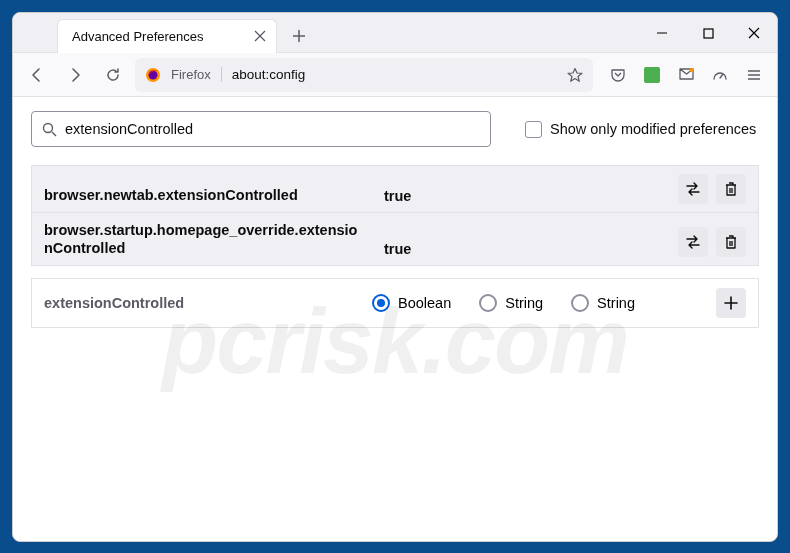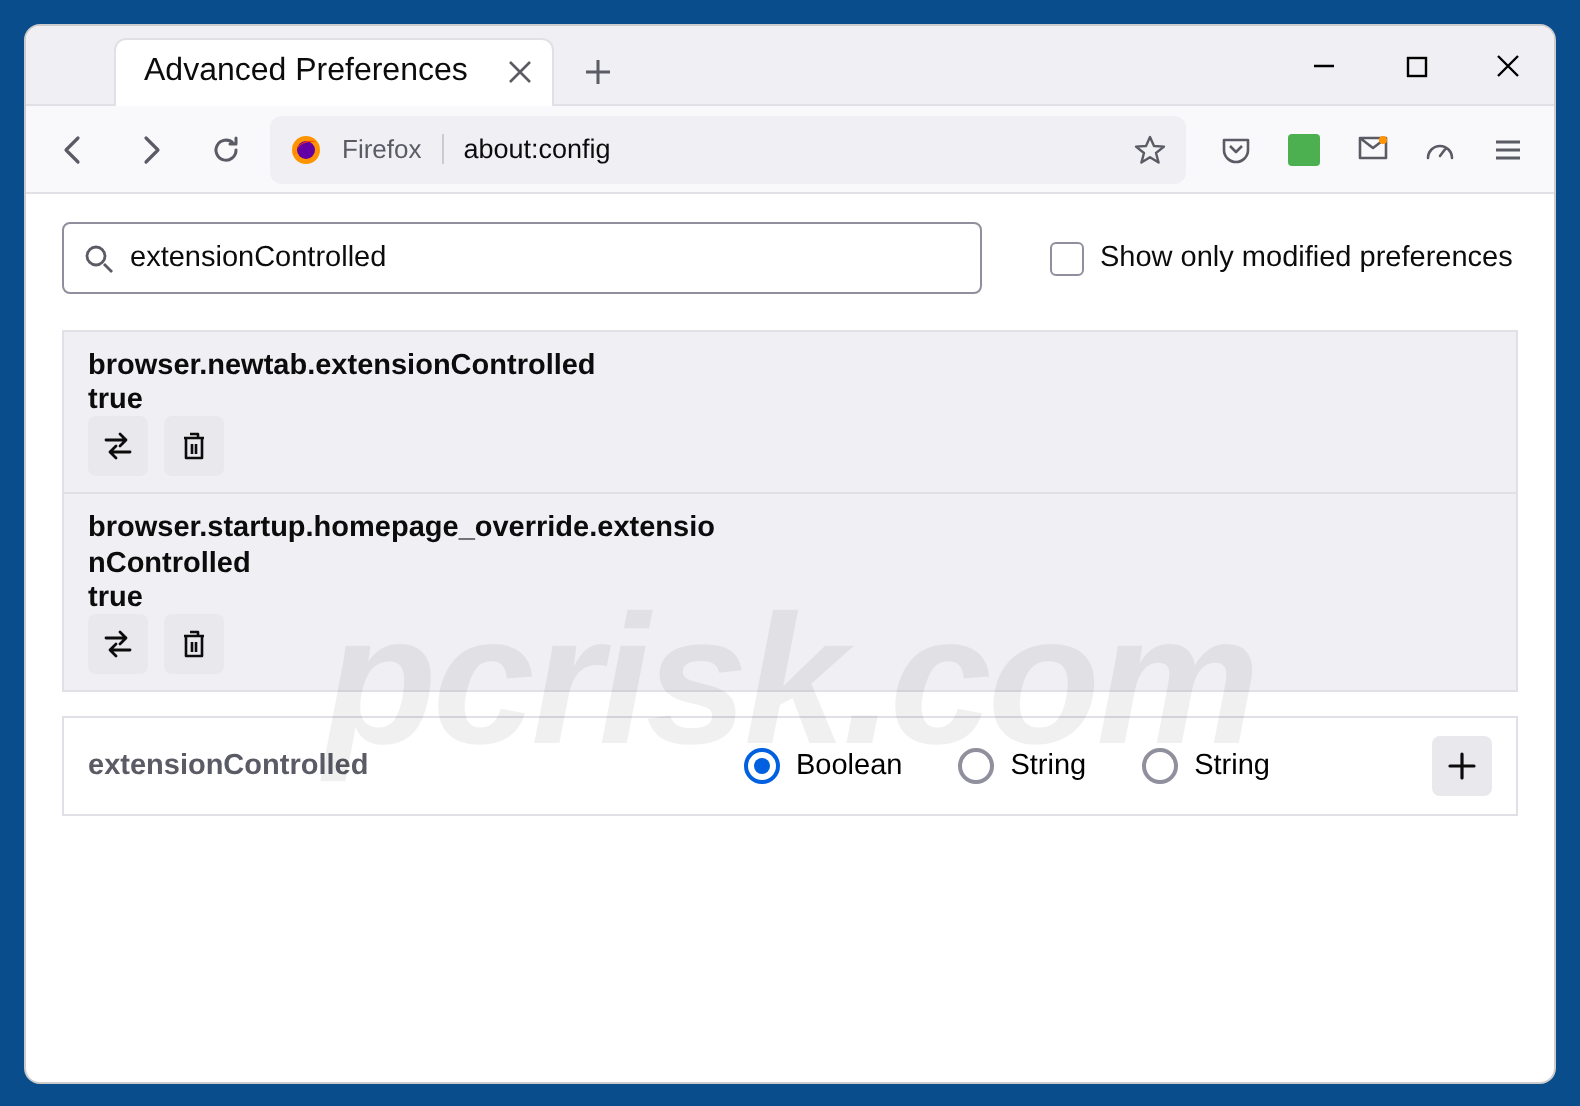--- a/index.html
+++ b/index.html
@@ -38,21 +38,21 @@
   background: #fff;
   height: 34px;
   margin-left: 44px;
   margin-top: 6px;
   padding: 0 10px 0 14px;
   border-top-left-radius: 6px;
   border-top-right-radius: 6px;
   border: 1px solid #e0e0e6;
   border-bottom: none;
   min-width: 220px;
-  font-size: 16px;
+  font-size: 13px;
   color: #0c0c0d;
   gap: 10px;
 }
 .tab .tab-close { margin-left: auto; color: #5b5b66; font-size: 15px; cursor: pointer; }
 .newtab-btn {
   width: 32px; height: 32px;
   display: flex; align-items: center; justify-content: center;
   margin-left: 6px; margin-top: 6px;
   border-radius: 4px; cursor: pointer;
   color: #5b5b66; font-size: 18px;
@@ -89,22 +89,22 @@
   border: 1px solid #8f8f9d; border-radius: 4px; background: #fff; padding: 0 10px;
   gap: 8px;
 }
 .search-box input {
   flex: 1; border: none; outline: none; font-size: 14.5px; color: #0c0c0d; background: transparent;
 }
 .chk-row { display: flex; align-items: center; gap: 8px; font-size: 14.5px; color: #0c0c0d; padding-left: 20px; }
 .chk { width: 17px; height: 17px; border: 1.5px solid #8f8f9d; border-radius: 3px; cursor: pointer; }
 .pref-list { border: 1px solid #e0e0e6; border-bottom: none; }
 .pref-row {
-  display: flex; align-items: flex-start; min-height: 44px; padding: 8px 12px;
-  border-bottom: 1px solid #e0e0e6; font-size: 14.5px; gap: 0; flex-direction: column;
+  display: flex; align-items: flex-end; min-height: 44px; padding: 8px 12px;
+  border-bottom: 1px solid #e0e0e6; font-size: 14.5px; gap: 20px;
 }
 .pref-row.modified { background: #f0f0f4; font-weight: 600; }
 .pref-name { width: 320px; word-break: break-word; color: #0c0c0d; line-height: 1.25; }
 .pref-value { flex: 1; color: #0c0c0d; }
 .pref-actions { display: flex; gap: 8px; }
 .act-btn {
   width: 30px; height: 30px; display: flex; align-items: center; justify-content: center;
   background: #e8e8ed; border-radius: 4px; cursor: pointer; color: #0c0c0d;
 }
 .add-row {

